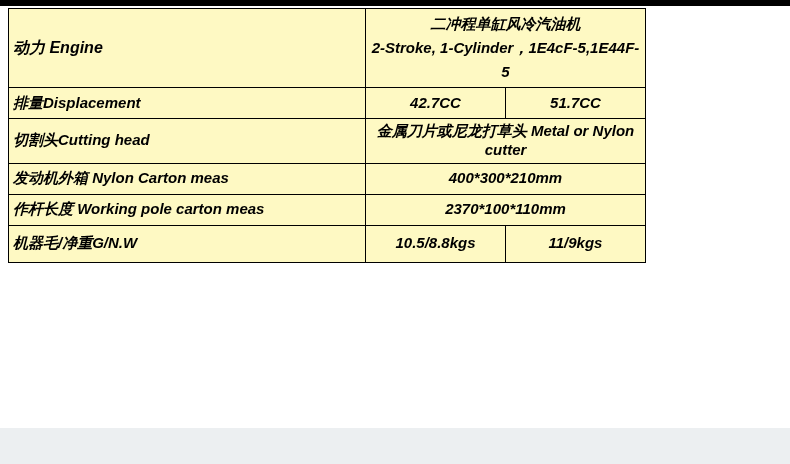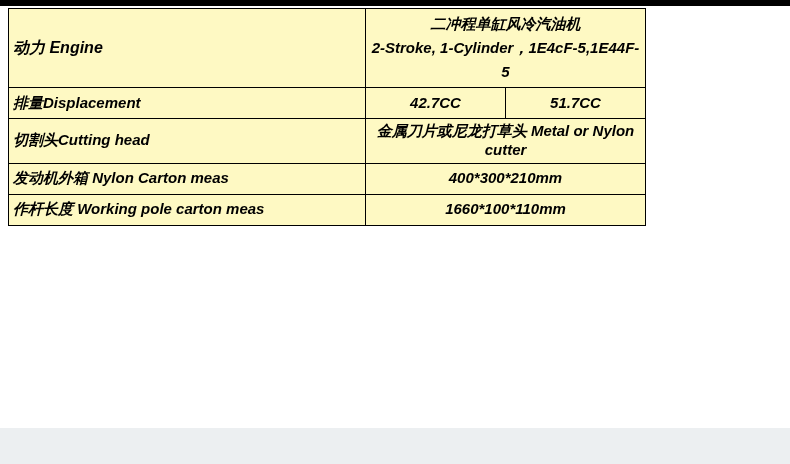--- a/index.html
+++ b/index.html
@@ -119,23 +119,28 @@
           <td class="val" colspan="2">金属刀片或尼龙打草头 Metal or Nylon cutter</td>
         </tr>
 
         <tr class="row">
           <td class="label">发动机外箱 Nylon Carton meas</td>
           <td class="val" colspan="2">400*300*210mm</td>
         </tr>
 
         <tr class="row">
           <td class="label">作杆长度 Working pole carton meas</td>
-          <td class="val" colspan="2">1660*100*110mm</td>
+          <td class="val" colspan="2">2370*100*110mm</td>
         </tr>
 
+        <tr class="tall">
+          <td class="label">机器毛/净重G/N.W</td>
+          <td class="val half-left">10.5/8.8kgs</td>
+          <td class="val half-right">11/9kgs</td>
+        </tr>
 
 
       </tbody>
     </table>
   </div>
 
   <div class="bottom-bar"></div>
 
 </div>
 

